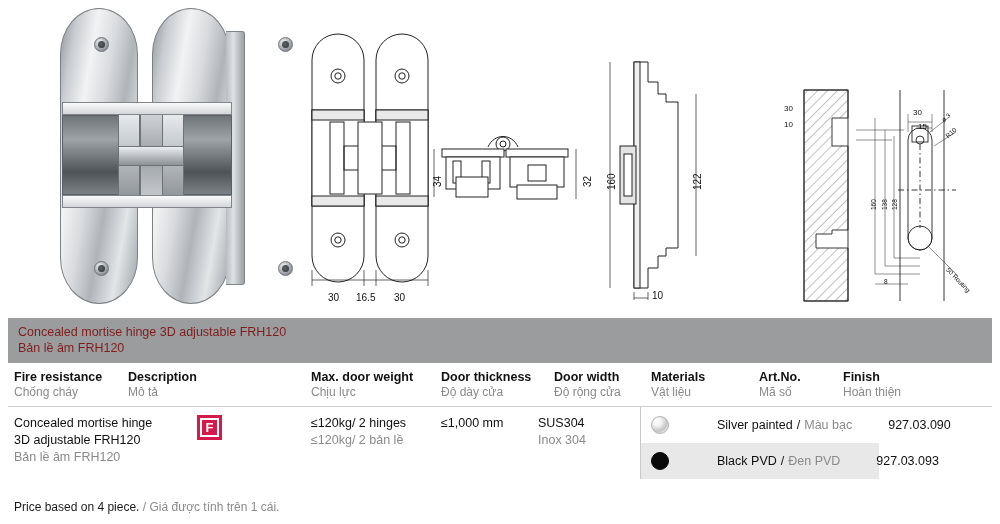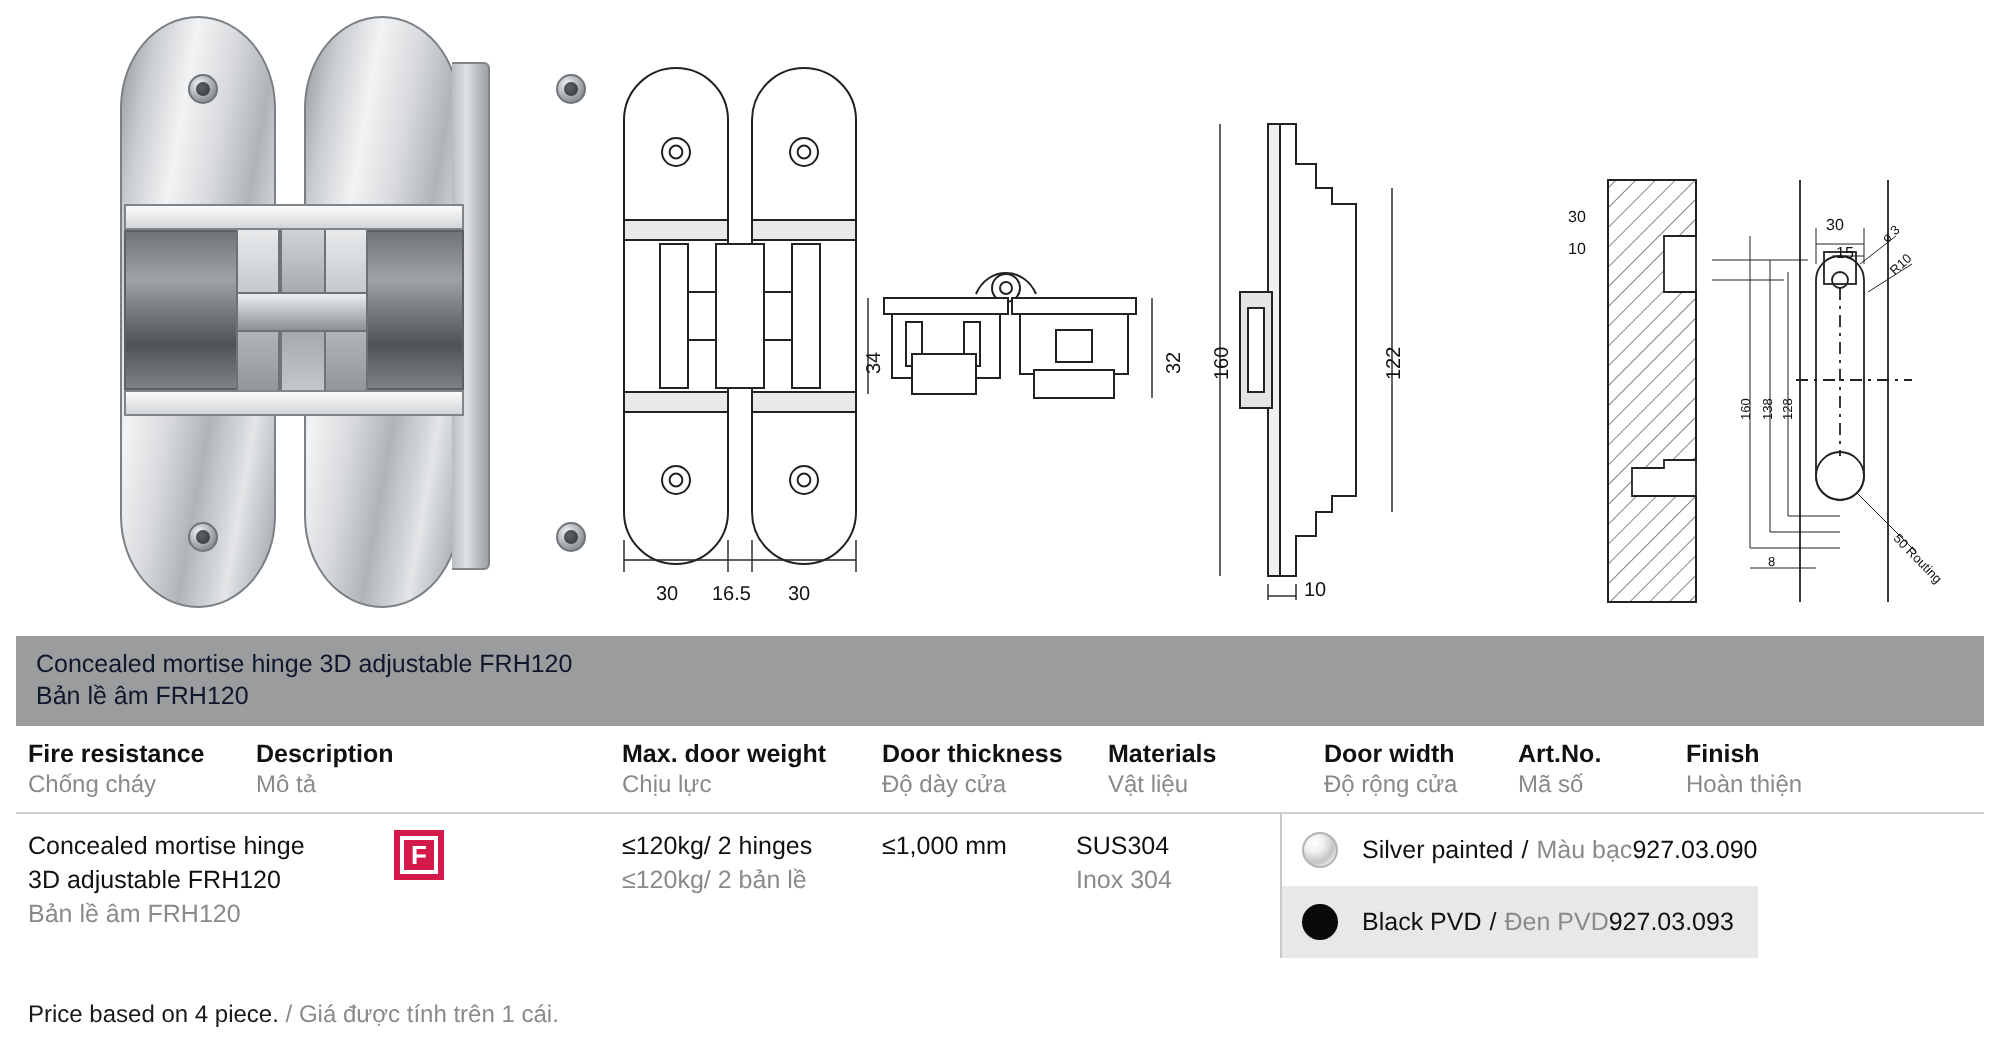--- a/index.html
+++ b/index.html
@@ -88,21 +88,21 @@
   }
   .dimtext.small { font-size: 8px; }
   .dimtext.tiny  { font-size: 6.5px; }
   .vert  { transform: rotate(-90deg); transform-origin: left top; }
 
   
   .table-wrap {
     position: absolute; left: 8px; top: 318px; width: 984px;
   }
   .title-bar {
-    background: #9b9c9e; color: #0f172a;
+    background: #9b9c9e; color: #7f1d1d;
     padding: 6px 12px 7px 10px;
     line-height: 16px;
   }
   .title-bar .t-en { font-size: 12.5px; }
   .title-bar .t-vi { font-size: 12.5px; }
 
   .col-head {
     display: flex; align-items: flex-start;
     padding: 7px 0 6px 0;
     border-bottom: 1px solid #cfcfcf;
@@ -139,21 +139,21 @@
     display: flex; align-items: center; justify-content: center;
     color: #ffffff; font-size: 13px; font-weight: bold; line-height: 1;
   }
 
   
   .finish-block {
     width: 239px; border-left: 1px solid #c9c9c9;
     display: flex; flex-direction: column;
   }
   .fin-row {
-    display: flex; align-items: center; height: 36px; padding-left: 10px;
+    display: flex; align-items: center; height: 36px; padding-left: 10px; gap: 36px;
   }
   .fin-row.shaded { background: #e8e8e8; }
   .swatch { width: 18px; height: 18px; border-radius: 50%; flex: 0 0 auto; }
   .swatch.silver {
     background: radial-gradient(circle at 32% 28%, #ffffff 0%, #f0f0f0 30%, #c3c3c3 62%, #e9e9e9 80%, #b5b5b5 100%);
     border: 1px solid #b4b4b4;
   }
   .swatch.black { background: #0a0a0a; border: 1px solid #0a0a0a; }
   .fin-label { margin-left: 12px; font-size: 12.5px; white-space: nowrap; }
   .fin-label .sep { color: #111; }
@@ -348,27 +348,27 @@
       <div class="ch-vi">Mô tả</div>
     </div>
     <div class="ch c-weight">
       <div class="ch-en">Max. door weight</div>
       <div class="ch-vi">Chịu lực</div>
     </div>
     <div class="ch c-thick">
       <div class="ch-en">Door thickness</div>
       <div class="ch-vi">Độ dày cửa</div>
     </div>
+    <div class="ch c-width">
+      <div class="ch-en">Door width</div>
+      <div class="ch-vi">Độ rộng cửa</div>
+    </div>
     <div class="ch c-mat">
       <div class="ch-en">Materials</div>
       <div class="ch-vi">Vật liệu</div>
-    </div>
-    <div class="ch c-width">
-      <div class="ch-en">Door width</div>
-      <div class="ch-vi">Độ rộng cửa</div>
     </div>
     <div class="ch c-art">
       <div class="ch-en">Art.No.</div>
       <div class="ch-vi">Mã số</div>
     </div>
     <div class="ch c-fin">
       <div class="ch-en">Finish</div>
       <div class="ch-vi">Hoàn thiện</div>
     </div>
   </div>

